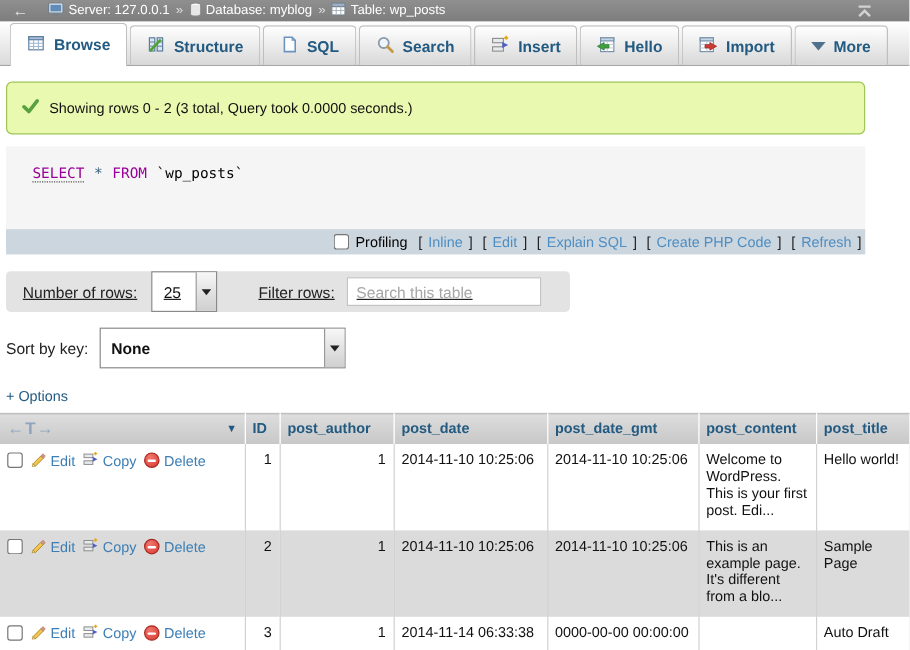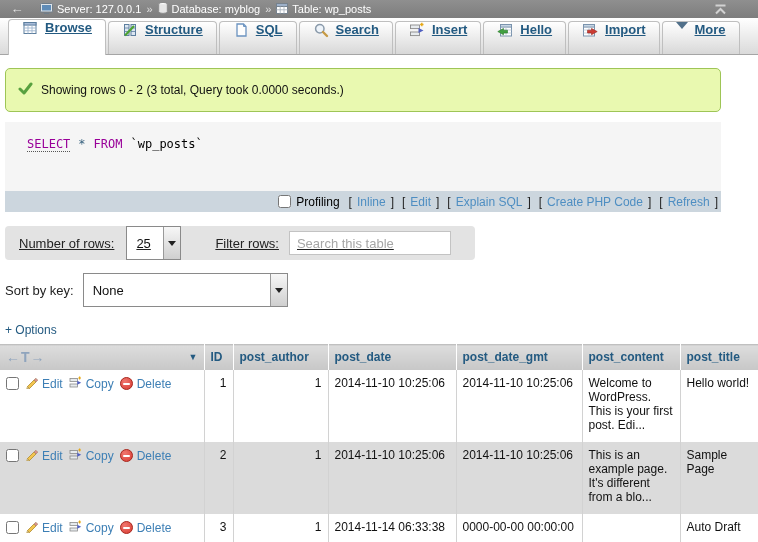--- a/index.html
+++ b/index.html
@@ -13,24 +13,24 @@
               line-height:18px; cursor:pointer; }
   .crumbs { display:flex; align-items:center; gap:5px; margin-left:6px; flex:1; }
   .crumb { display:flex; align-items:center; gap:4px; cursor:pointer; }
   .sep { color:#e0e0e0; }
   .collapse-btn { margin-right:30px; cursor:pointer; display:flex; align-items:center; }
 
   
   .tabbar { height:37px; background:linear-gradient(#ffffff,#dadada);
             border-bottom:1px solid #a5a5a5; display:flex; align-items:flex-end;
             padding-left:8px; }
-  .tab { height:33px; display:flex; align-items:flex-start; gap:7px; padding:0 13px;
+  .tab { height:33px; display:flex; align-items:center; gap:7px; padding:0 13px;
          border:1px solid #bfbfbf; border-bottom:none; border-radius:4px 4px 0 0;
          background:linear-gradient(#ffffff,#d8d8d8); font-weight:bold; font-size:13px;
-         color:#235a81; margin-right:2px; cursor:pointer; white-space:nowrap;text-decoration:underline; }
+         color:#235a81; margin-right:2px; cursor:pointer; white-space:nowrap; }
   .tab.active { background:#fff; height:36px; margin-bottom:-1px; position:relative; z-index:2; }
   .tri-down { width:0; height:0; border-left:6px solid transparent;
               border-right:6px solid transparent; border-top:7px solid #51708a; }
 
   
   .success { margin:13px 37px 0 5px; background:#e9f9b0; border:1px solid #9ec556;
              border-radius:5px; padding:13px 12px; display:flex; align-items:center;
              gap:8px; font-size:12px; color:#111; }
 
   
@@ -57,21 +57,21 @@
   .sel .val { padding:0 9px; font-size:13px; color:#111; }
   .sel .btn { width:17px; height:100%; background:linear-gradient(#f7f7f7,#cfcfcf);
               border-left:1px solid #999; display:flex; align-items:center;
               justify-content:center; }
   .arr { width:0; height:0; border-left:4px solid transparent;
          border-right:4px solid transparent; border-top:5px solid #222; }
   .filter-input { width:162px; height:24px; border:1px solid #c3c3c3; font-size:13px;
                   padding:0 7px; color:#444; font-family:"Liberation Sans", sans-serif; }
   .filter-input::placeholder { color:#a6a6a6; }
   .sortrow { margin:13px 0 0 5px; display:flex; align-items:center; font-size:13px; color:#222; }
-  .sortrow .sel { width:205px; }
+  .sortrow .sel { width:205px;font-weight:bold; }
   .sortrow .sel .val { flex:1; }
   .options-link { display:inline-block; margin:16px 0 7px 5px; font-size:12px;
                   color:#235a81; text-decoration:none; cursor:pointer; }
 
   
   table.results { width:758px; border-collapse:collapse; table-layout:fixed; font-size:12px; }
   .results thead th { background:linear-gradient(#dddddd,#c7c7c7); height:25px;
                       color:#235a81; font-weight:bold; text-align:left; padding:0 6px;
                       border-right:1px solid #fff; border-top:1px solid #c0c0c0; }
   .th-first { display:flex; align-items:center; justify-content:space-between; }

